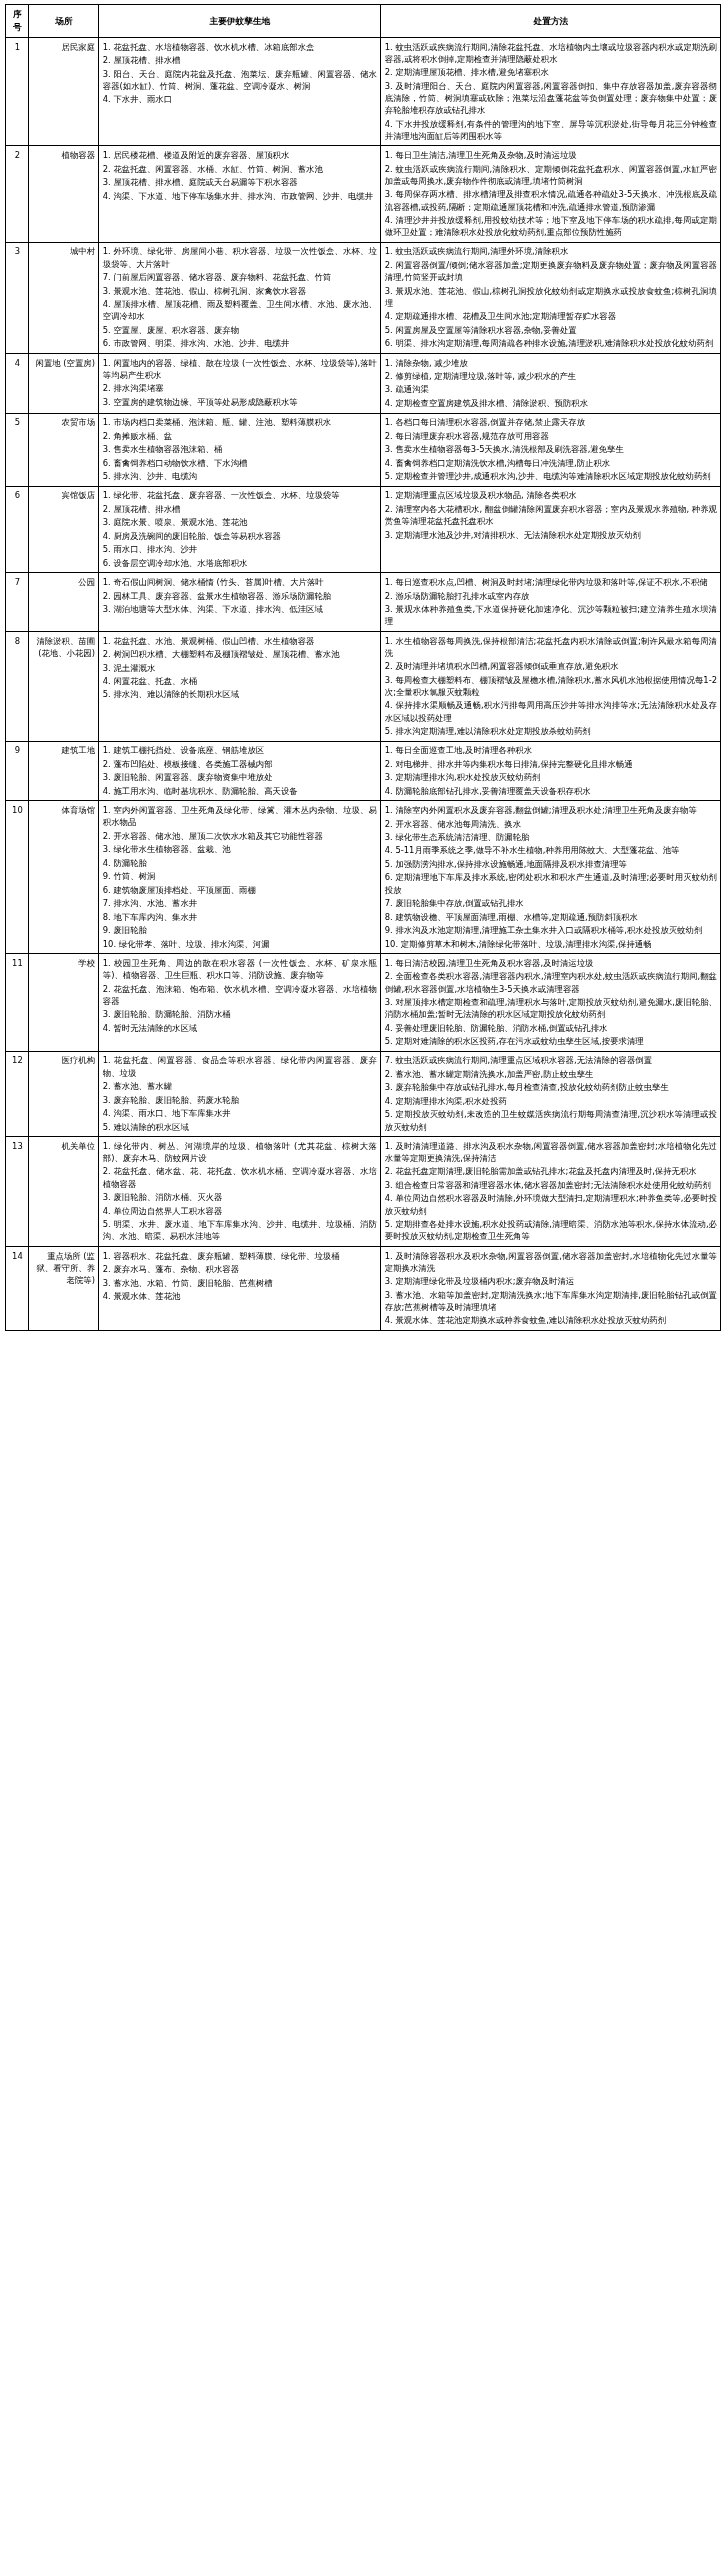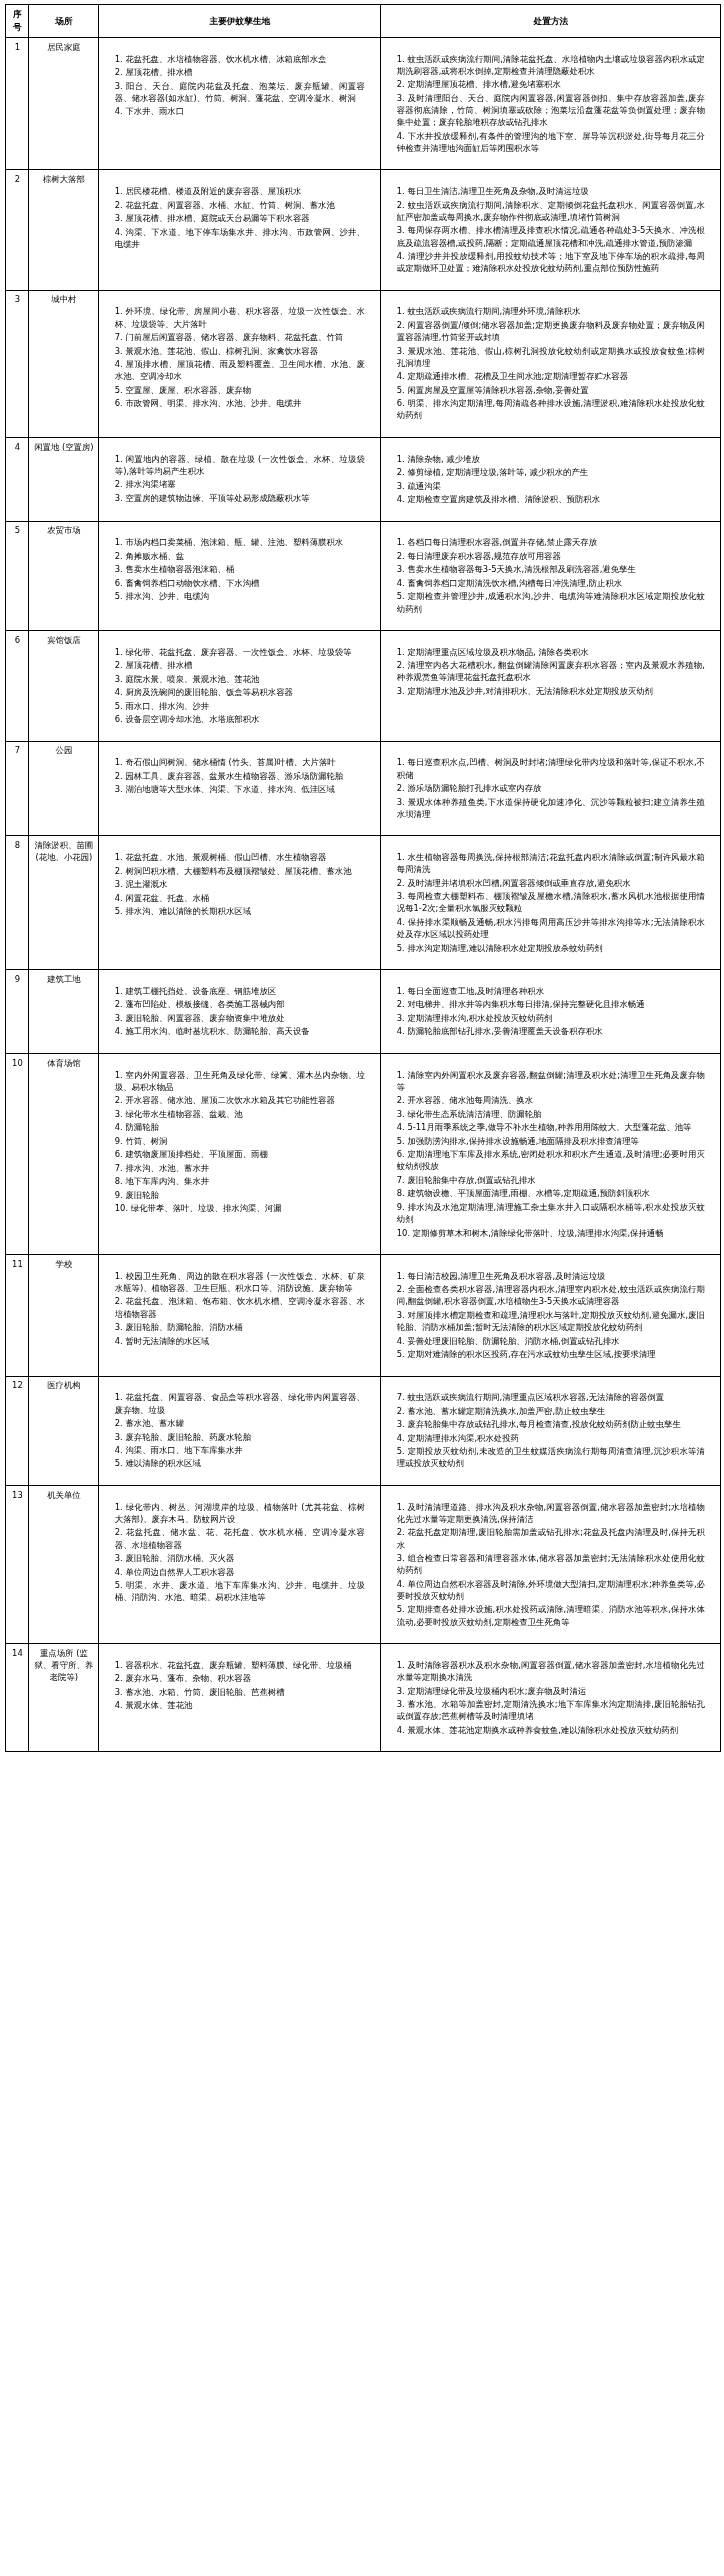--- a/index.html
+++ b/index.html
@@ -40,29 +40,29 @@
   col.c-place { width: 70px; }
   col.c-breed { width: 282px; }
   col.c-method{ width: 340px; }
 
   td.no {
     text-align: center;
     vertical-align: middle;
     font-size: 8.7px;
   }
   td.place {
-    text-align: center;
+    text-align: right;
     vertical-align: middle;
     font-size: 8.7px;
     line-height: 1.5;
     padding-left: 2px;
     padding-right: 2px;
   }
   ol.lst {
-    margin: 12px;
+    margin: 0;
     padding: 0;
     list-style: none;
   }
   ol.lst li {
     margin: 0 0 1.3px 0;
     padding: 0;
     text-align: justify;
     text-justify: inter-ideograph;
   }
   ol.lst li:last-child { margin-bottom: 0; }
@@ -102,21 +102,21 @@
             <ol class="lst">
               <li>1. 蚊虫活跃或疾病流行期间,清除花盆托盘、水培植物内土壤或垃圾容器内积水或定期洗刷容器,或将积水倒掉,定期检查并清理隐蔽处积水</li>
               <li>2. 定期清理屋顶花槽、排水槽,避免堵塞积水</li>
               <li>3. 及时清理阳台、天台、庭院内闲置容器,闲置容器倒扣、集中存放容器加盖,废弃容器彻底清除，竹筒、树洞填塞或砍除；泡菜坛沿盘蓬花盆等负倒置处理；废弃物集中处置；废弃轮胎堆积存放或钻孔排水</li>
               <li>4. 下水井投放缓释剂,有条件的管理沟的地下室、屏导等沉积淤处,街导每月花三分钟检查并清理地沟面缸后等闭围积水等</li>
             </ol>
           </td>
         </tr>
         <tr>
           <td class="no">2</td>
-          <td class="place">棕树大落部</td>
+          <td class="place">植物容器</td>
           <td>
             <ol class="lst">
               <li>1. 居民楼花槽、楼道及附近的废弃容器、屋顶积水</li>
               <li>2. 花盆托盘、闲置容器、水桶、水缸、竹筒、树洞、蓄水池</li>
               <li>3. 屋顶花槽、排水槽、庭院或天台易漏等下积水容器</li>
               <li>4. 沟渠、下水道、地下停车场集水井、排水沟、市政管网、沙井、电缆井</li>
             </ol>
           </td>
           <td>
             <ol class="lst">

